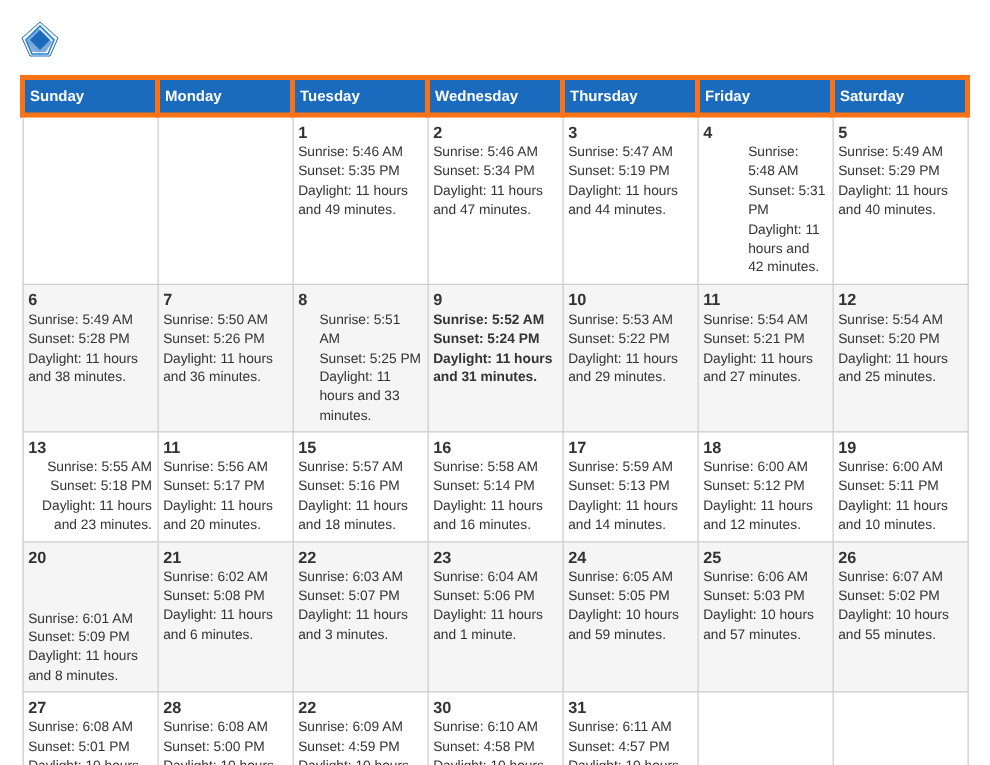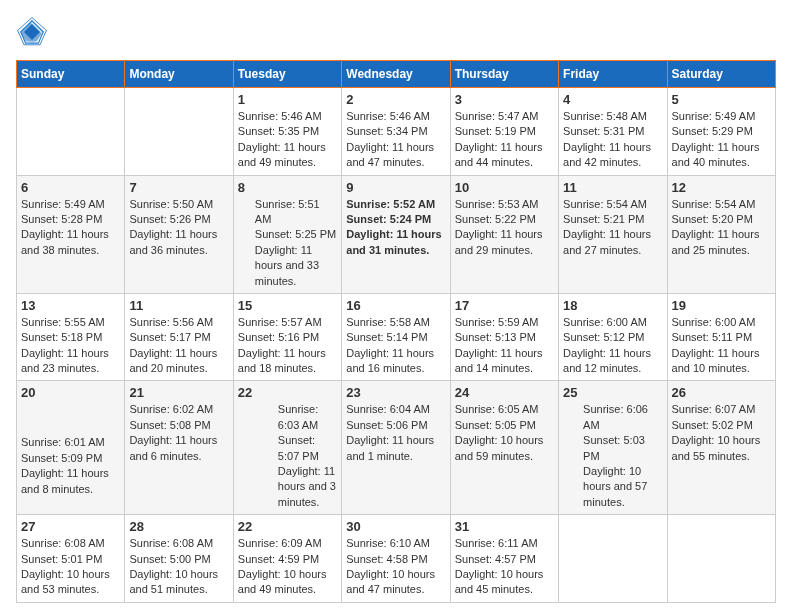--- a/index.html
+++ b/index.html
@@ -57,21 +57,21 @@
       border-collapse: collapse;
       table-layout: fixed;
     }
     thead tr th {
       background-color: #1a6bbd;
       color: #fff;
       font-size: 12px;
       font-weight: bold;
       padding: 6px 4px;
       text-align: left;
-      border: 1px solid #f97316;
+      border: 4px solid #f97316;
     }
     tbody tr td {
       border: 1px solid #ccc;
       vertical-align: top;
       padding: 4px;
       font-size: 10px;
       color: #333;
       height: 80px;
       background: #fff;
     }
@@ -145,21 +145,21 @@
 Daylight: 11 hours and 47 minutes.</div>
         </td>
         <td>
           <span class="day-number">3</span>
           <div class="day-info" style="white-space: pre-line;">Sunrise: 5:47 AM
 Sunset: 5:19 PM
 Daylight: 11 hours and 44 minutes.</div>
         </td>
         <td>
           <span class="day-number">4</span>
-          <div class="day-info" style="white-space: pre-line;">Sunrise: 5:48 AM
+          <div class="day-info" style="white-space: pre-line; margin-left: 36px;">Sunrise: 5:48 AM
 Sunset: 5:31 PM
 Daylight: 11 hours and 42 minutes.</div>
         </td>
         <td>
           <span class="day-number">5</span>
           <div class="day-info" style="white-space: pre-line;">Sunrise: 5:49 AM
 Sunset: 5:29 PM
 Daylight: 11 hours and 40 minutes.</div>
         </td>
       </tr>
@@ -203,21 +203,21 @@
         <td>
           <span class="day-number">12</span>
           <div class="day-info" style="white-space: pre-line;">Sunrise: 5:54 AM
 Sunset: 5:20 PM
 Daylight: 11 hours and 25 minutes.</div>
         </td>
       </tr>
       <tr>
         <td>
           <span class="day-number">13</span>
-          <div class="day-info" style="white-space: pre-line;">Sunrise: 5:55 AM
+          <div class="day-info" style="white-space: pre-line; text-align: right;">Sunrise: 5:55 AM
 Sunset: 5:18 PM
 Daylight: 11 hours and 23 minutes.</div>
         </td>
         <td>
           <span class="day-number">11</span>
           <div class="day-info" style="white-space: pre-line;">Sunrise: 5:56 AM
 Sunset: 5:17 PM
 Daylight: 11 hours and 20 minutes.</div>
         </td>
         <td>
@@ -259,39 +259,39 @@
 Daylight: 11 hours and 8 minutes.</div>
         </td>
         <td>
           <span class="day-number">21</span>
           <div class="day-info" style="white-space: pre-line;">Sunrise: 6:02 AM
 Sunset: 5:08 PM
 Daylight: 11 hours and 6 minutes.</div>
         </td>
         <td>
           <span class="day-number">22</span>
-          <div class="day-info" style="white-space: pre-line; margin-left: 40px;">Sunrise: 6:03 AM
+          <div class="day-info" style="white-space: pre-line;">Sunrise: 6:03 AM
 Sunset: 5:07 PM
 Daylight: 11 hours and 3 minutes.</div>
         </td>
         <td>
           <span class="day-number">23</span>
           <div class="day-info" style="white-space: pre-line;">Sunrise: 6:04 AM
 Sunset: 5:06 PM
 Daylight: 11 hours and 1 minute.</div>
         </td>
         <td>
           <span class="day-number">24</span>
           <div class="day-info" style="white-space: pre-line;">Sunrise: 6:05 AM
 Sunset: 5:05 PM
 Daylight: 10 hours and 59 minutes.</div>
         </td>
         <td>
           <span class="day-number">25</span>
-          <div class="day-info" style="white-space: pre-line; margin-left: 20px;">Sunrise: 6:06 AM
+          <div class="day-info" style="white-space: pre-line;">Sunrise: 6:06 AM
 Sunset: 5:03 PM
 Daylight: 10 hours and 57 minutes.</div>
         </td>
         <td>
           <span class="day-number">26</span>
           <div class="day-info" style="white-space: pre-line;">Sunrise: 6:07 AM
 Sunset: 5:02 PM
 Daylight: 10 hours and 55 minutes.</div>
         </td>
       </tr>

